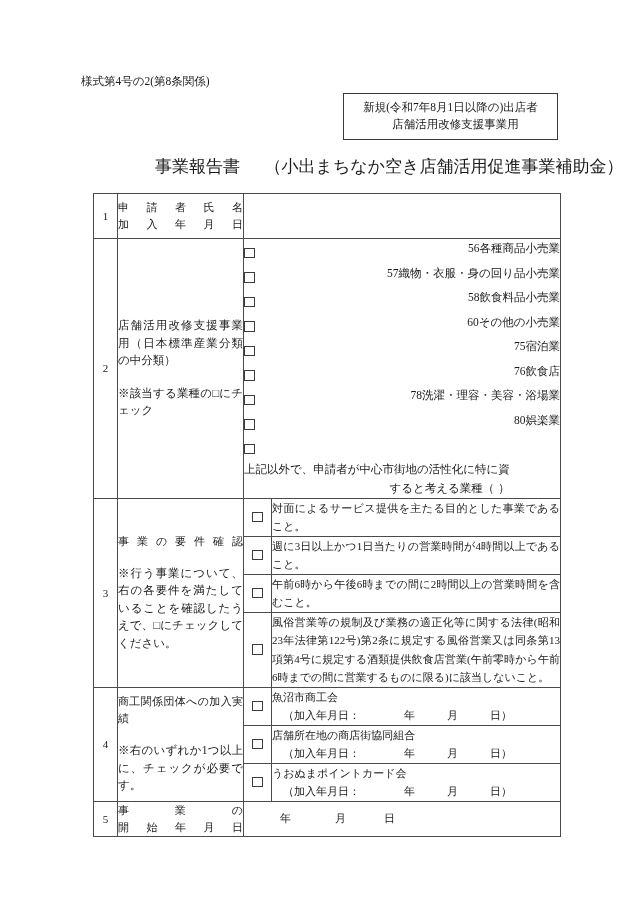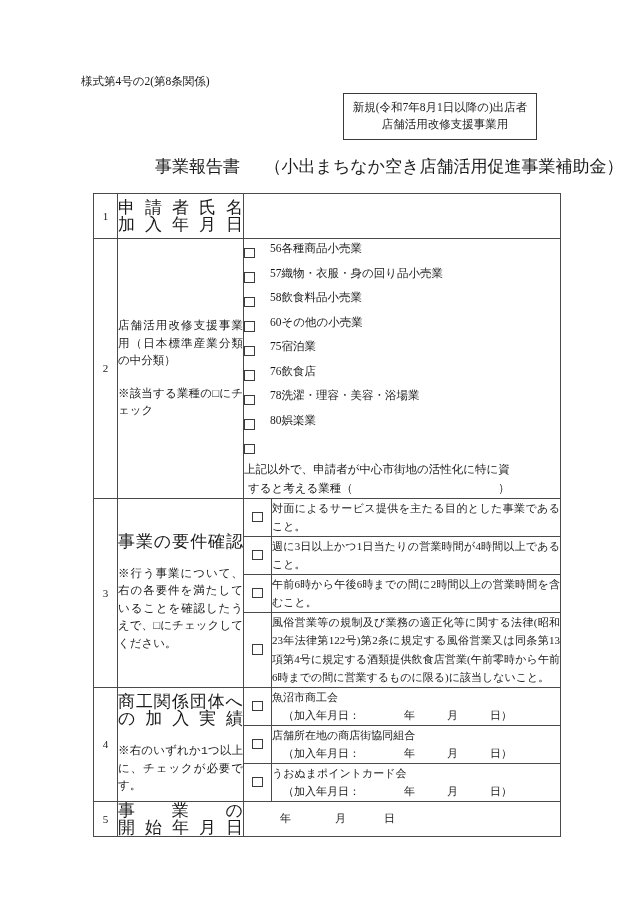--- a/index.html
+++ b/index.html
@@ -28,21 +28,21 @@
     left: 81px;
     top: 74px;
     font-size: 11.5px;
     letter-spacing: 0px;
     white-space: nowrap;
   }
   .purpose-box {
     position: absolute;
     left: 343px;
     top: 93px;
-    width: 194px;
+    width: 215px;
     border: 1px solid #3a3a3a;
     padding: 5px 6px 6px 6px;
     box-sizing: border-box;
     text-align: center;
   }
   .purpose-line {
     font-size: 11.5px;
     line-height: 17px;
     white-space: nowrap;
   }
@@ -85,36 +85,35 @@
 
   
   .lbl {
     padding: 6px 7px 6px 7px;
     vertical-align: middle;
   }
   .lbl-just {
     display: block;
     text-align: justify;
     text-align-last: justify;
-    font-size: 17px;
+    font-size: 11px;
     line-height: 17px;
   }
   .lbl-flow {
     display: block;
     font-size: 11.5px;
     line-height: 17.5px;
     text-align: justify;
   }
   .lbl-note {
     display: block;
     font-size: 11.5px;
     line-height: 17.5px;
     margin-top: 15px;
     text-align: justify;
-    font-family: Liberation Mono, monospace;
   }
 
   
   .cb {
     display: inline-block;
     width: 8.5px;
     height: 8.5px;
     border: 1px solid #3c3c3c;
     vertical-align: -1px;
   }
@@ -132,21 +131,21 @@
     align-items: flex-start;
     font-size: 11.5px;
     line-height: 19.5px;
     white-space: nowrap;
   }
   .bitem .bx {
     flex: 0 0 auto;
     width: 26px;
     padding-top: 5px;
   }
-  .bitem .btxt { flex: 1 1 auto; }
+  .bitem .btxt { flex: 1 1 auto; text-align: right; }
   .bitem.wrap { white-space: normal; flex-direction: column; }
   .bitem.wrap .btxt { line-height: 19px; }
   .bitem .cont { display: block; text-indent: 4px; }
   .bitem .cont .paren-r { float: right; }
 
   
   .bodytext {
     padding: 4px 5px 5px 7px;
     font-size: 11.5px;
     line-height: 18.5px;

